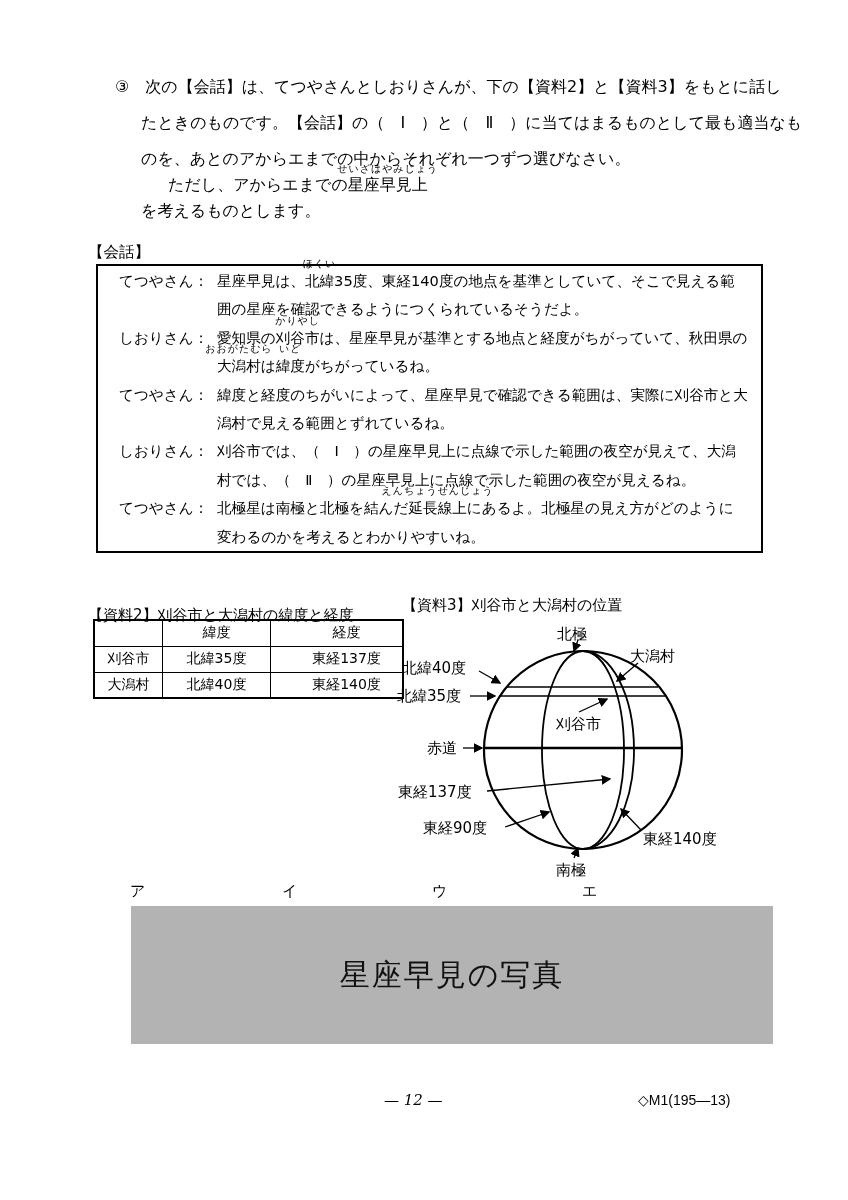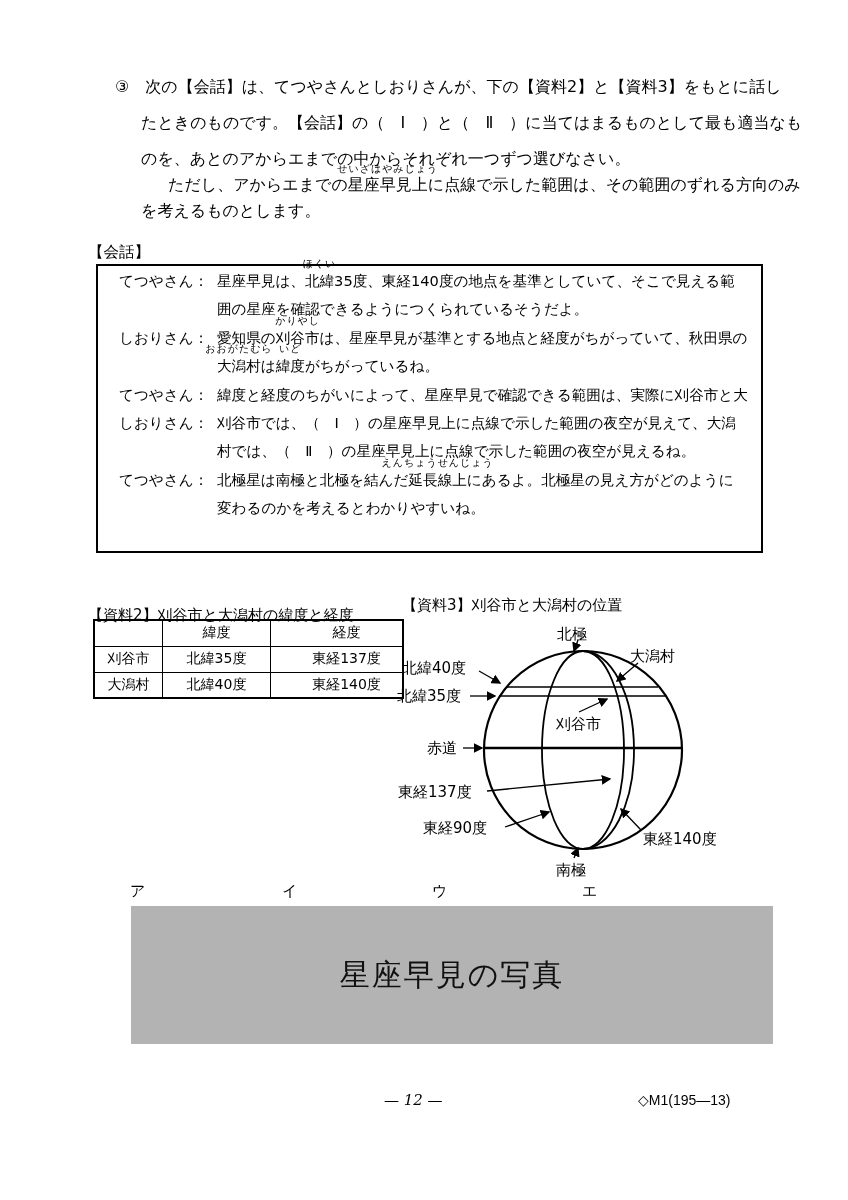--- a/index.html
+++ b/index.html
@@ -58,21 +58,21 @@
 <body>
 
 <div class="page">
 
   <div class="qpara1 qblock">
       <div class="tline"><span>③　次の【会話】は、てつやさんとしおりさんが、下の【資料2】と【資料3】をもとに話し</span></div>
       <div class="tline"><span>たときのものです。【会話】の（　Ⅰ　）と（　Ⅱ　）に当てはまるものとして最も適当なも</span></div>
       <div class="tline"><span>のを、あとのアからエまでの中からそれぞれ一つずつ選びなさい。</span></div>
     </div>
   <div class="qpara2 qblock">
-      <div class="tline"><span>ただし、アからエまでの</span><span class="rb"><span>星座早見上</span><span class="rt">せいざはやみじょう</span></span><span>に点線で示した範囲は、その範囲のずれる方向のみ</span></div>
+      <div class="tline"><span>ただし、アからエまでの</span><span class="rb"><span>星座早見上</span><span class="rt">せいざはやみじょう</span></span></div>
       <div class="tline"><span>を考えるものとします。</span></div>
     </div>
 
   <div class="kaiwa-label">【会話】</div>
   <div class="kaiwa-box">
       <div class="entry">
         <span class="speaker">てつやさん：</span>
         <div class="entry-body">
           <div class="tline"><span>星座早見は、</span><span class="rb"><span>北緯</span><span class="rt">ほくい</span></span><span>35度、東経140度の地点を基準としていて、そこで見える範</span></div>
           <div class="tline"><span>囲の星座を確認できるようにつくられているそうだよ。</span></div>
@@ -82,20 +82,21 @@
         <span class="speaker">しおりさん：</span>
         <div class="entry-body">
           <div class="tline"><span>愛知県の</span><span class="rb"><span>刈谷市</span><span class="rt">かりやし</span></span><span>は、星座早見が基準とする地点と経度がちがっていて、秋田県の</span></div>
           <div class="tline"><span class="rb"><span>大潟村</span><span class="rt">おおがたむら</span></span><span>は</span><span class="rb"><span>緯度</span><span class="rt">いど</span></span><span>がちがっているね。</span></div>
         </div>
       </div>
       <div class="entry">
         <span class="speaker">てつやさん：</span>
         <div class="entry-body">
           <div class="tline"><span>緯度と経度のちがいによって、星座早見で確認できる範囲は、実際に刈谷市と大</span></div>
+          <div class="tline"><span>潟村で見える範囲とずれているね。</span></div>
         </div>
       </div>
       <div class="entry">
         <span class="speaker">しおりさん：</span>
         <div class="entry-body">
           <div class="tline"><span>刈谷市では、（　Ⅰ　）の星座早見上に点線で示した範囲の夜空が見えて、大潟</span></div>
           <div class="tline"><span>村では、（　Ⅱ　）の星座早見上に点線で示した範囲の夜空が見えるね。</span></div>
         </div>
       </div>
       <div class="entry">

